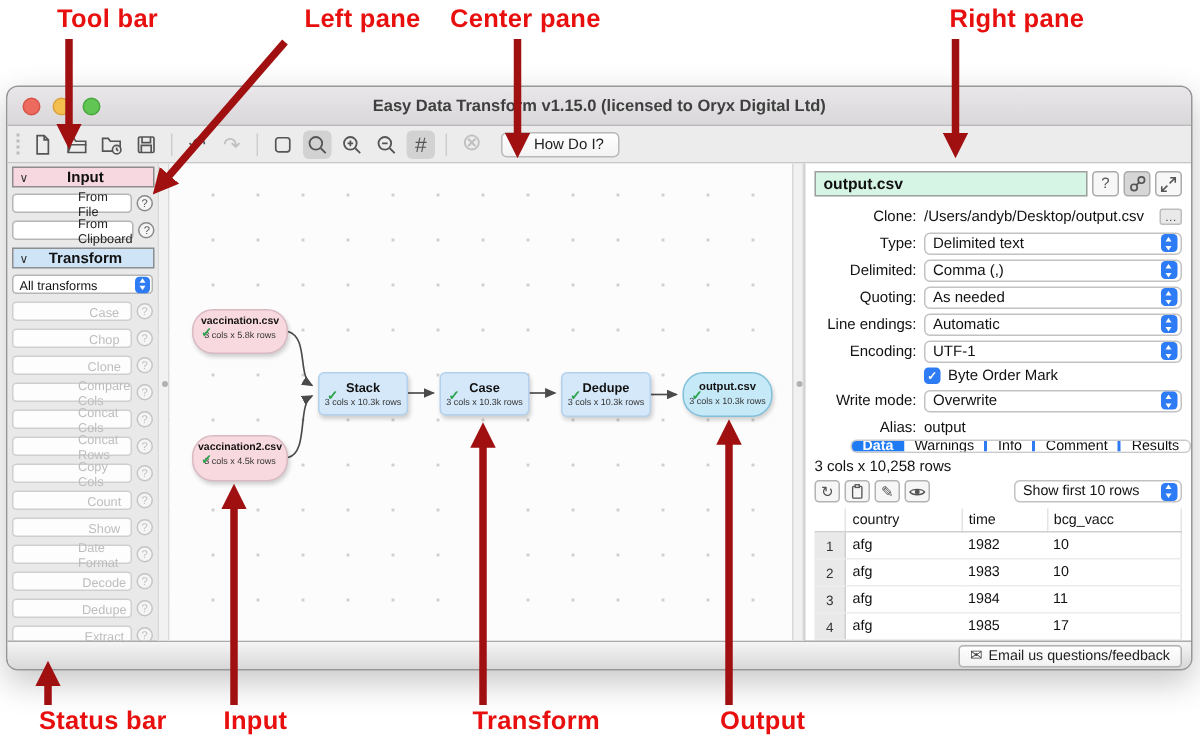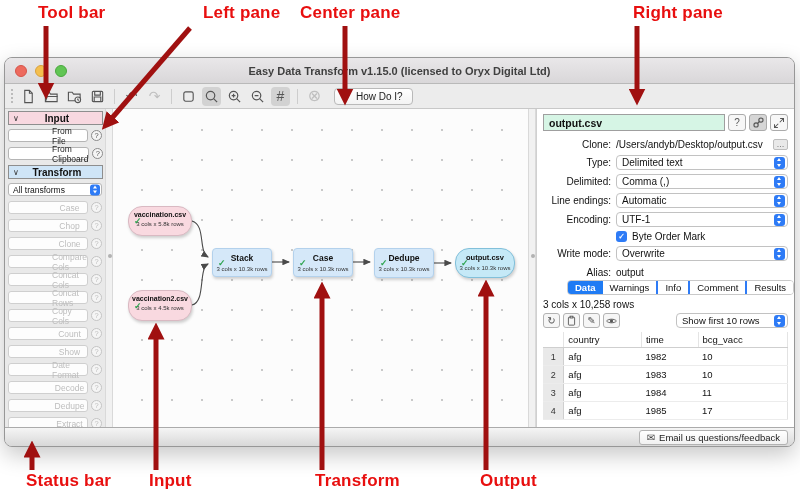--- a/index.html
+++ b/index.html
@@ -402,20 +402,27 @@
         </span>
       </div>
       <div class="frow">
         <span class="flabel">Delimited:</span>
         <span class="sel">
           <span>Comma (,)</span>
           <span class="stepper"></span>
         </span>
       </div>
       <div class="frow">
+        <span class="flabel">Quoting:</span>
+        <span class="sel">
+          <span>As needed</span>
+          <span class="stepper"></span>
+        </span>
+      </div>
+      <div class="frow">
         <span class="flabel">Line endings:</span>
         <span class="sel">
           <span>Automatic</span>
           <span class="stepper"></span>
         </span>
       </div>
       <div class="frow">
         <span class="flabel">Encoding:</span>
         <span class="sel">
           <span>UTF-1</span>

